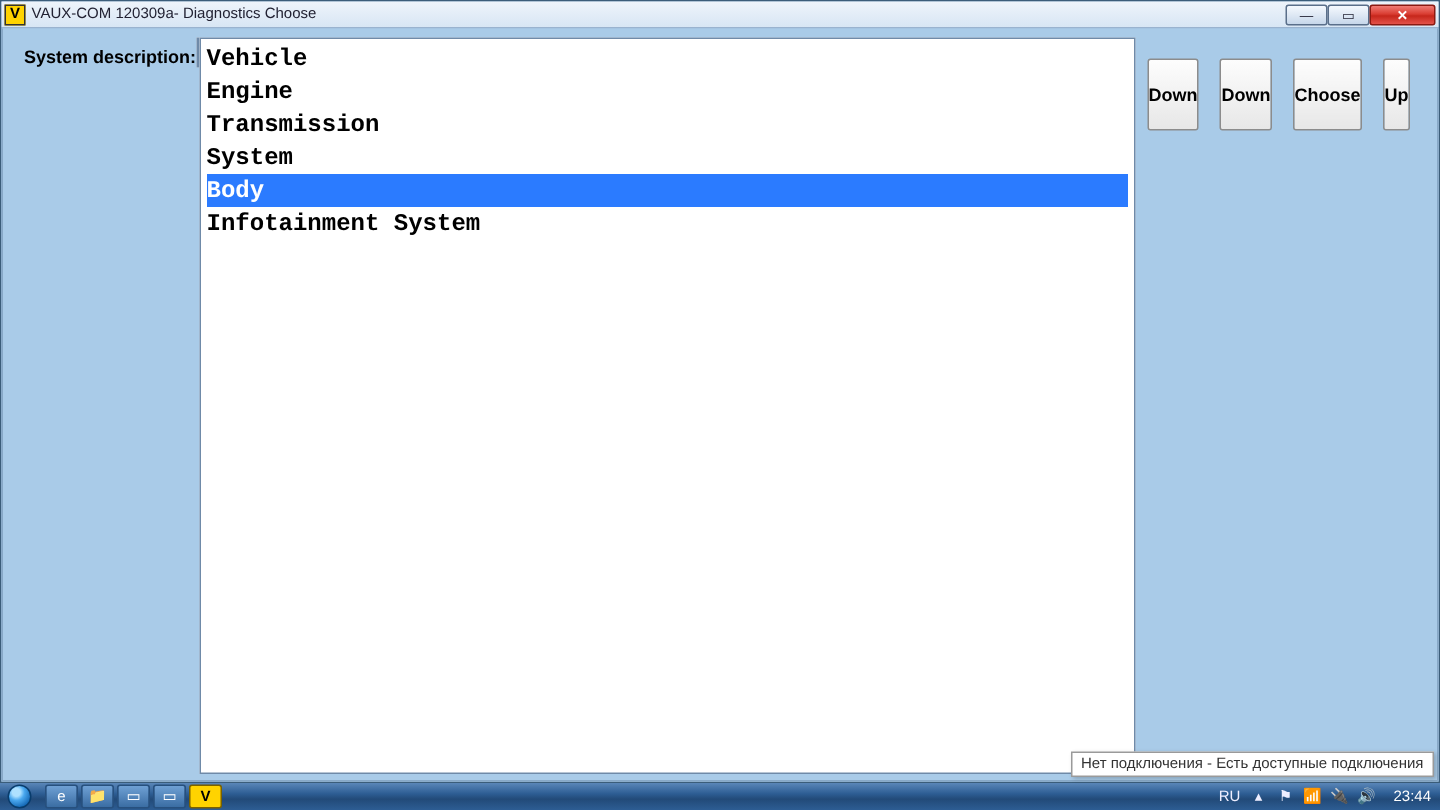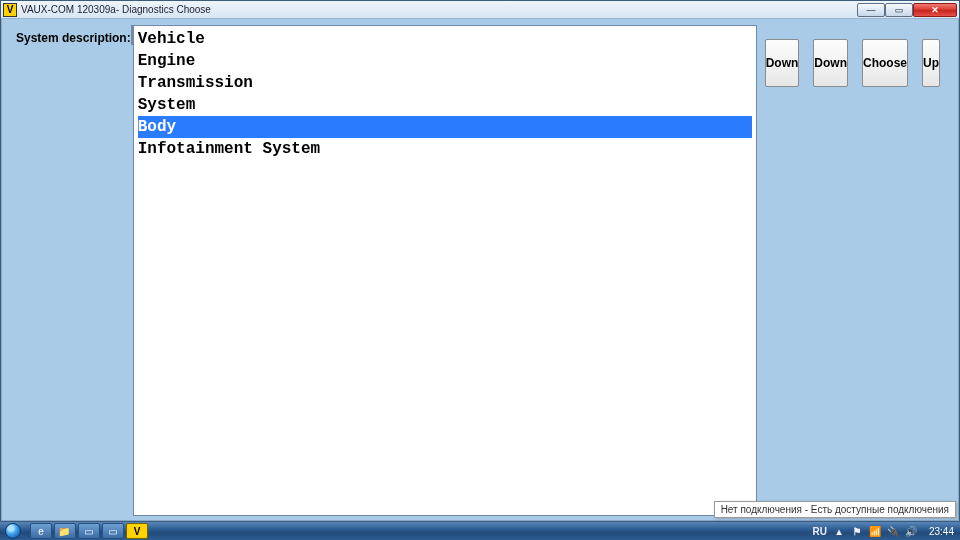--- a/index.html
+++ b/index.html
@@ -123,21 +123,21 @@
     background: linear-gradient(#6fa0d4,#3a6da3);
     border:1px solid #27507e; border-radius:2px;
     display:flex;align-items:center;justify-content:center;
     font-size:10px;
   }
   .task-icon.v {
     background:#ffd300;color:#000;font-weight:bold;border-color:#7a6100;
   }
   .task-spacer { flex:1; }
   .tray { display:flex; align-items:center; gap:6px; padding:0 6px; }
-  .tray span { font-size:10px; color:#eef;font-weight:bold; }
+  .tray span { font-size:10px; color:#eef; }
   .tray .glyph { width:12px;text-align:center; }
   .clock { font-size:10px; color:#fff; padding:0 6px; }
 </style>
 </head>
 <body>
 
 <div class="window">
   <div class="titlebar">
     <div class="app-icon">
         <span>V</span>

